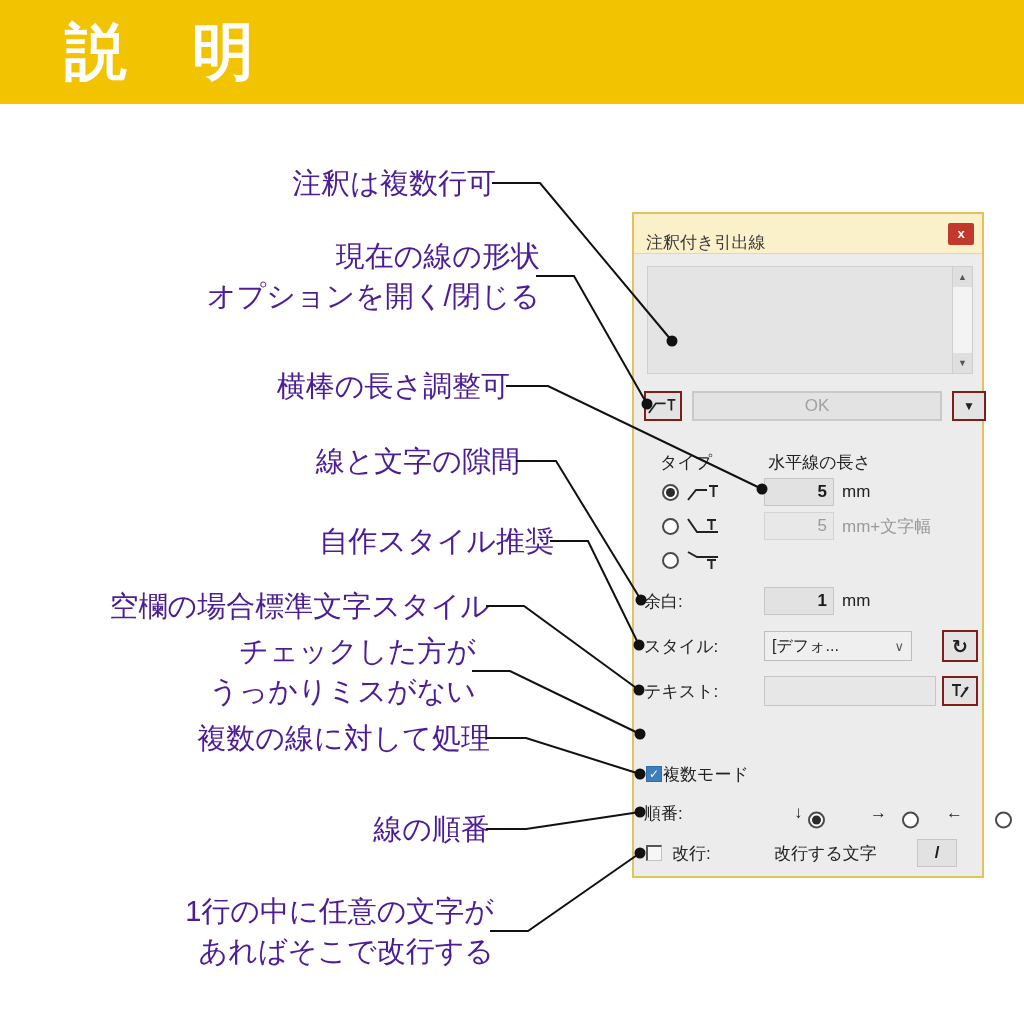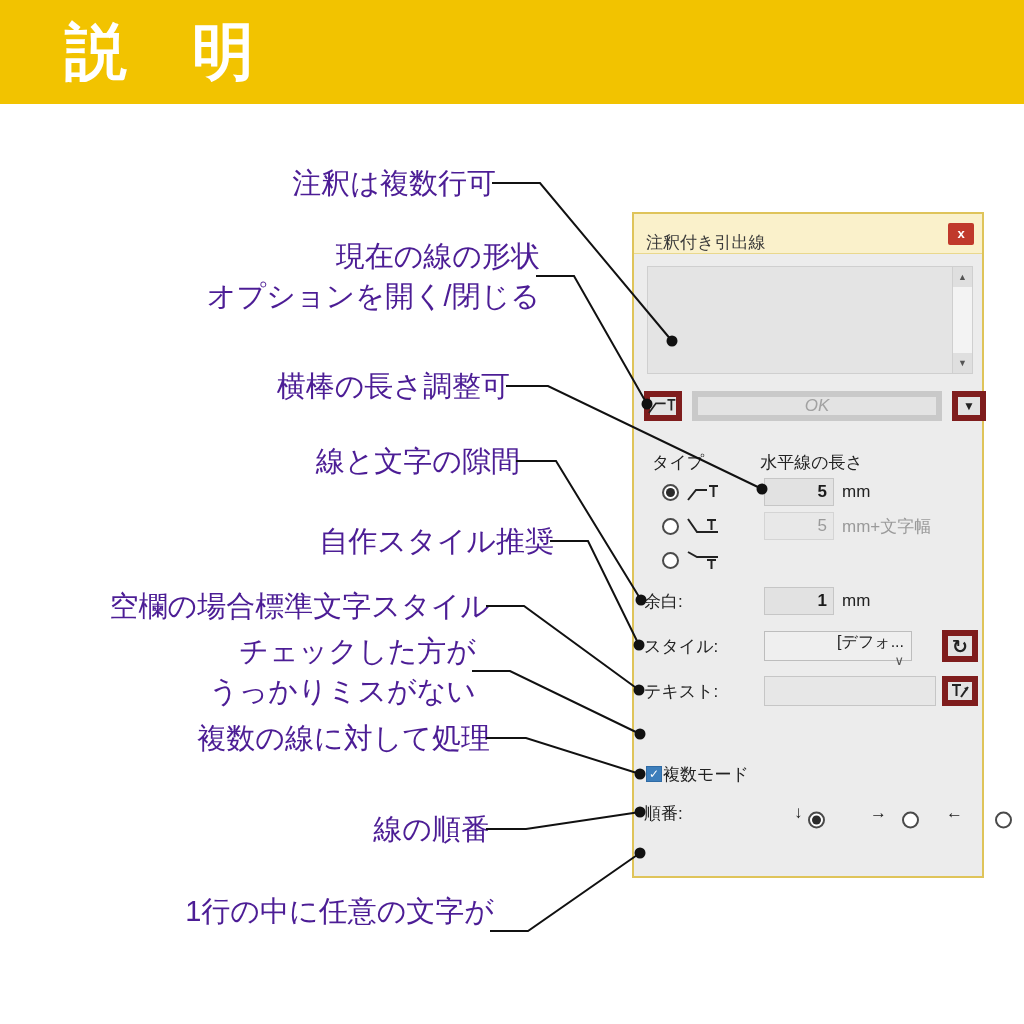--- a/index.html
+++ b/index.html
@@ -43,22 +43,22 @@
     position:absolute;left:13px;top:52px;width:326px;height:108px;background:#E4E4E4;
     border:1px solid #CFCFCF;box-sizing:border-box;display:flex;
   }
   .ta{flex:1;}
   .scrollbar{width:19px;border-left:1px solid #CFCFCF;display:flex;flex-direction:column;background:#ECECEC;}
   .scroll-btn{height:20px;display:flex;align-items:center;justify-content:center;font-size:9px;color:#555;background:#DFDFDF;cursor:pointer;}
   .scroll-track{flex:1;background:#F3F3F3;}
   .row{position:absolute;left:10px;width:332px;display:flex;align-items:center;}
   .abs{position:absolute;top:50%;transform:translateY(-50%);}
   .btn{
-    background:#E3E3E3;border:6px solid #7f1d1d;box-sizing:border-box;
-    display:flex;align-items:center;justify-content:center;cursor:pointer;color:#222;font-style:italic;
+    background:#E3E3E3;border:2px solid #7f1d1d;box-sizing:border-box;
+    display:flex;align-items:center;justify-content:center;cursor:pointer;color:#222;
   }
   .btn.disabled{border-color:#C9C9C9;color:#A2A2A2;cursor:default;}
   .num-input{
     background:#E2E2E2;border:1px solid #C6C6C6;box-sizing:border-box;text-align:right;
     padding:0 6px;font-size:17px;font-weight:bold;color:#1a1a1a;font-family:inherit;
     width:70px;height:28px;
   }
   .num-input.dis{color:#9a9a9a;font-weight:normal;background:#E8E8E8;border-color:#D4D4D4;}
   .unit{color:#222;}
   .unit.dim{color:#9a9a9a;}
@@ -71,22 +71,22 @@
     width:16px;height:16px;box-sizing:border-box;background:#f6f6f6;cursor:pointer;
     border-top:2px solid #555;border-left:2px solid #555;
     border-right:1px solid #c2c2c2;border-bottom:1px solid #c2c2c2;flex:0 0 auto;
   }
   .cb.checked{
     background:#3D7EBB;border:1px solid #2f6ba5;color:#fff;display:flex;
     align-items:center;justify-content:center;font-size:12px;font-weight:bold;
   }
   .dropdown{
     background:#EFEFEF;border:1px solid #BDBDBD;box-sizing:border-box;display:flex;
-    align-items:flex-end;justify-content:space-between;padding:0 7px;font-size:16px;
-    color:#222;cursor:pointer;height:30px;flex-direction:column;
+    align-items:center;justify-content:space-between;padding:0 7px;font-size:16px;
+    color:#222;cursor:pointer;height:30px;
   }
   .chev{color:#555;font-size:13px;}
   .text-input{
     background:#E7E7E7;border:1px solid #C6C6C6;box-sizing:border-box;height:30px;
     font-size:16px;font-family:inherit;padding:0 6px;color:#222;
   }
   .licon{flex:0 0 auto;}
 </style>
 </head>
 <body>
@@ -119,20 +119,21 @@
   <div>うっかりミスがない</div>
 </div>
 <div class="ann" style="top:718px;width:482px">
   <div>複数の線に対して処理</div>
 </div>
 <div class="ann" style="top:809px;width:482px">
   <div>線の順番</div>
 </div>
 <div class="ann" style="top:891px;width:486px">
   <div>1行の中に任意の文字が</div>
+  <div>あればそこで改行する</div>
 </div>
 
 <div class="dialog">
   <div class="dlg-title">
     <span class="t">注釈付き引出線</span>
     <span class="close-btn">x</span>
   </div>
 
   <div class="textarea-wrap">
     <div class="ta"></div>
@@ -148,21 +149,21 @@
       <svg class="licon" width="30" height="18" viewBox="0 0 34 20">
         <path d="M1,18 L9,7 L20,7" stroke="#222" stroke-width="2" fill="none"></path>
         <path d="M22,3 h9 M26.5,3 v12" stroke="#222" stroke-width="2" fill="none"></path>
       </svg>
     </div>
     <div class="btn disabled abs" style="left:48px;width:250px;height:30px;font-size:17px">OK</div>
     <div class="btn abs" style="left:308px;width:34px;height:30px;font-size:12px">▼</div>
   </div>
 
   <div class="row" style="top:236px;height:24px">
-    <span style="margin-left:8px">タイプ</span>
+    <span style="margin-left:16px">タイプ</span>
     <span style="margin-left:56px">水平線の長さ</span>
   </div>
 
   <div class="row" style="top:262px;height:32px">
     <span class="radio sel" style="margin-left:18px"></span>
     <svg class="licon" style="margin-left:8px" width="34" height="20" viewBox="0 0 34 20">
       <path d="M1,18 L9,8 L20,8" stroke="#222" stroke-width="2" fill="none"></path>
       <path d="M22,4 h9 M26.5,4 v11" stroke="#222" stroke-width="2" fill="none"></path>
     </svg>
     <input class="num-input abs" style="left: 120px;" value="5">
@@ -227,20 +228,26 @@
   <div class="row" style="top:584px;height:30px">
     <span>順番:</span>
     <span class="radio sel abs" style="left:125px"></span>
     <span class="abs" style="left:150px;font-weight:bold">↓</span>
     <span class="radio abs" style="left:202px"></span>
     <span class="abs" style="left:226px;font-weight:bold">→</span>
     <span class="radio abs" style="left:278px"></span>
     <span class="abs" style="left:302px;font-weight:bold">←</span>
   </div>
 
+  <div class="row" style="top:624px;height:30px">
+    <span class="cb" style="margin-left:2px"></span>
+    <span style="margin-left:10px">改行:</span>
+    <span class="abs" style="left:130px">改行する文字</span>
+    <input class="num-input abs" style="left: 273px; width: 40px; text-align: center;" value="/">
+  </div>
 </div>
 
 <svg class="connectors" width="1024" height="1024" viewBox="0 0 1024 1024">
   <g stroke="#111" stroke-width="2" fill="none">
     <polyline points="492,183 540,183 672,341"></polyline>
     <polyline points="536,276 574,276 647,404"></polyline>
     <polyline points="506,386 548,386 762,489"></polyline>
     <polyline points="516,461 556,461 641,600"></polyline>
     <polyline points="550,541 588,541 639,645"></polyline>
     <polyline points="486,606 524,606 639,690"></polyline>

